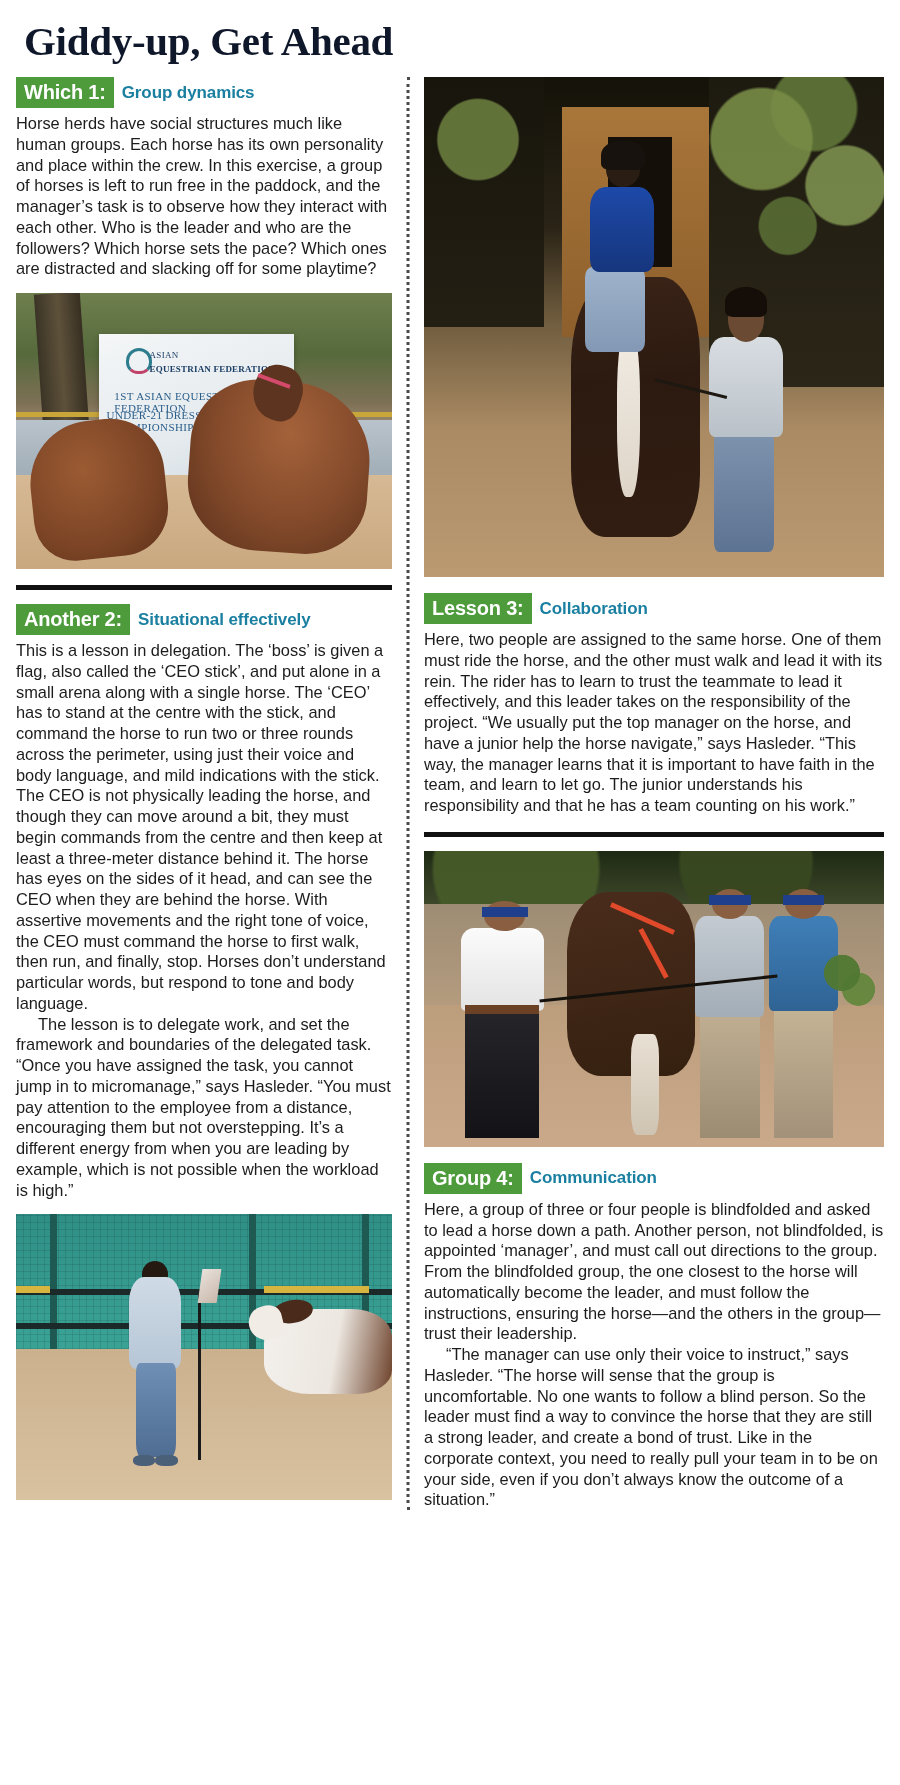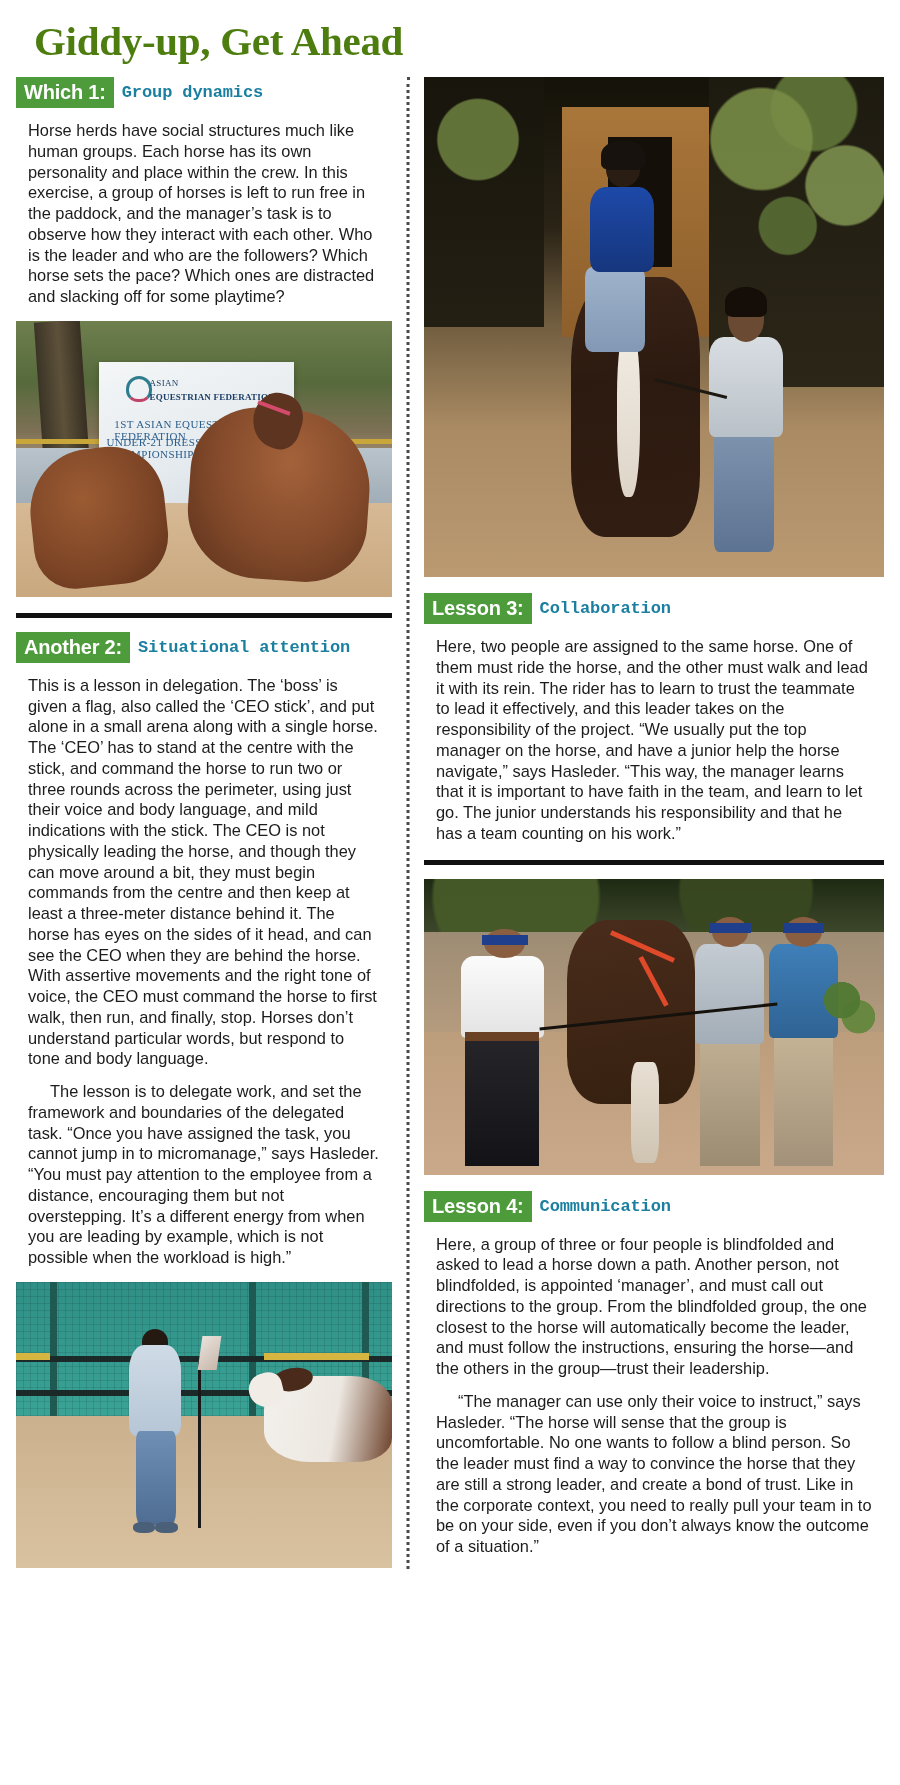--- a/index.html
+++ b/index.html
@@ -14,22 +14,22 @@
   }
   .page { position: relative; width: 900px; height: 1785px; padding: 14px 16px 0 16px; }
 
   
   .headline {
     font-family: "Liberation Serif", "DejaVu Serif", serif;
     font-weight: 700;
     font-size: 41px;
     letter-spacing: -0.3px;
     line-height: 1.05;
-    margin: 6px 0 14px 18px;
-    color: #4d7c0f;
+    margin: 6px 0 14px 8px;
+    color: #0f172a;
   }
 
   
   .cols { display: flex; width: 868px; }
   .col-left { width: 376px; }
   .gutter { width: 32px; position: relative; }
   .gutter::before{
     content:""; position:absolute; left:50%; top:0; bottom:0; width:0;
     border-left: 3px dotted #4a4a4a; transform: translateX(-50%);
   }
@@ -46,26 +46,25 @@
     padding: 5px 8px 6px 8px;
     letter-spacing: -0.2px;
     white-space: nowrap;
   }
   .lesson-title {
     color: #1a7fa0;
     font-weight: 700;
     font-size: 17px;
     letter-spacing: -0.1px;
     white-space: nowrap;
-    font-family: Liberation Mono, monospace;
   }
 
   
   .body-copy { font-size: 16.4px; line-height: 1.265; color: #1c1c1c; text-align: left; }
-  .body-copy p { margin: 12px; }
+  .body-copy p { margin: 0; }
   .body-copy p + p { text-indent: 22px; }
 
   
   .rule { height: 5px; background: #111; margin: 16px 0 14px 0; }
   .rule-r { height: 5px; background: #111; margin: 16px 0 14px 0; }
 
   
   .photo { position: relative; overflow: hidden; background: #c9bdae; text-decoration: underline; }
 
   
@@ -208,21 +207,21 @@
         <div class="horseB"></div>
         <div class="headB"></div>
         <div class="halter"></div>
 
       </div>
 
       <div class="rule"></div>
 
       <div class="lesson-head">
         <span class="lesson-badge">Another 2:</span>
-        <span class="lesson-title">Situational attention</span>
+        <span class="lesson-title">Situational effectively</span>
       </div>
       <div class="body-copy">
         <p>This is a lesson in delegation. The ‘boss’ is given a flag, also called the ‘CEO stick’, and put alone in a small arena along with a single horse. The ‘CEO’ has to stand at the centre with the stick, and command the horse to run two or three rounds across the perimeter, using just their voice and body language, and mild indications with the stick. The CEO is not physically leading the horse, and though they can move around a bit, they must begin commands from the centre and then keep at least a three-meter distance behind it. The horse has eyes on the sides of it head, and can see the CEO when they are behind the horse. With assertive movements and the right tone of voice, the CEO must command the horse to first walk, then run, and finally, stop. Horses don’t understand particular words, but respond to tone and body language.</p>
         <p>The lesson is to delegate work, and set the framework and boundaries of the delegated task. “Once you have assigned the task, you cannot jump in to micromanage,” says Hasleder. “You must pay attention to the employee from a distance, encouraging them but not overstepping. It’s a different energy from when you are leading by example, which is not possible when the workload is high.”</p>
       </div>
 
       <div class="photo p2">
         <div class="mesh"></div>
         <div class="post" style="left:9%"></div>
         <div class="post" style="left:62%"></div>
@@ -298,21 +297,21 @@
         <div class="m3-pants"></div>
         <div class="m3-shirt"></div>
         <div class="m3-head"></div>
         <div class="m3-blind"></div>
         <div class="lead"></div>
         <div class="plant"></div>
 
       </div>
 
       <div class="lesson-head" style="margin-top:16px">
-        <span class="lesson-badge">Lesson 4:</span>
+        <span class="lesson-badge">Group 4:</span>
         <span class="lesson-title">Communication</span>
       </div>
       <div class="body-copy">
         <p>Here, a group of three or four people is blindfolded and asked to lead a horse down a path. Another person, not blindfolded, is appointed ‘manager’, and must call out directions to the group. From the blindfolded group, the one closest to the horse will automatically become the leader, and must follow the instructions, ensuring the horse—and the others in the group—trust their leadership.</p>
         <p>“The manager can use only their voice to instruct,” says Hasleder. “The horse will sense that the group is uncomfortable. No one wants to follow a blind person. So the leader must find a way to convince the horse that they are still a strong leader, and create a bond of trust. Like in the corporate context, you need to really pull your team in to be on your side, even if you don’t always know the outcome of a situation.”</p>
       </div>
 
     </div>
   </div>
 </div>

